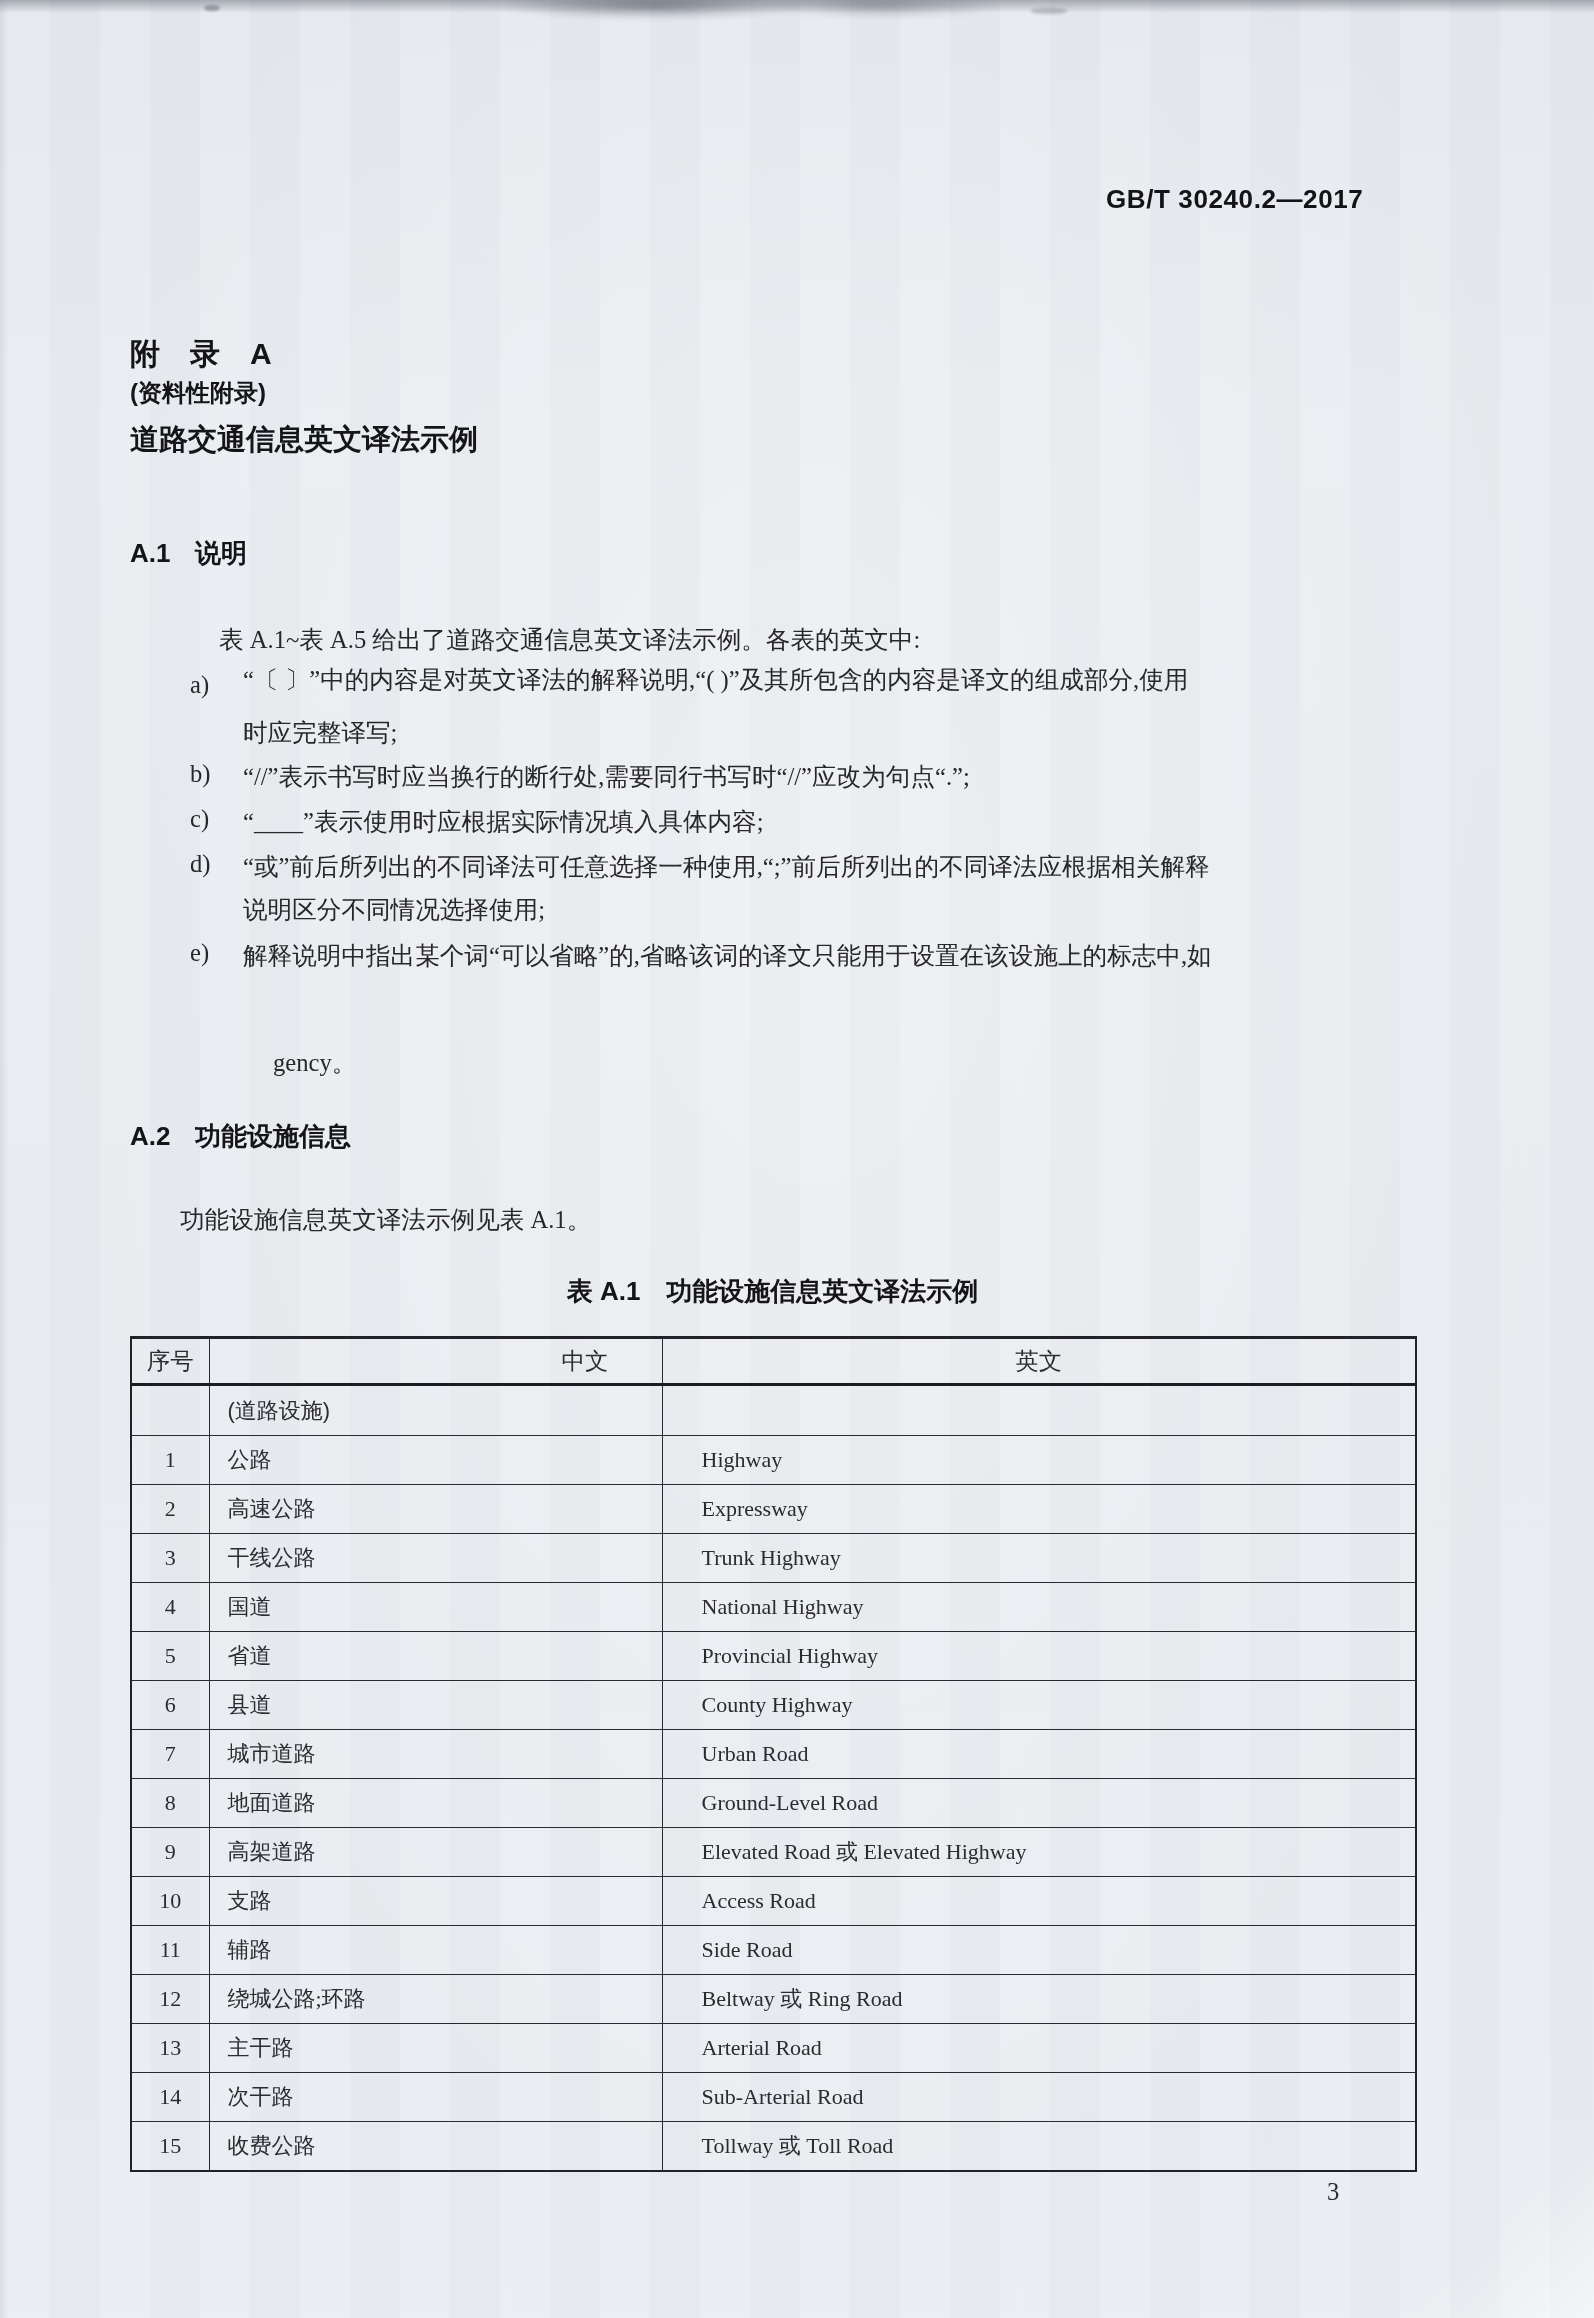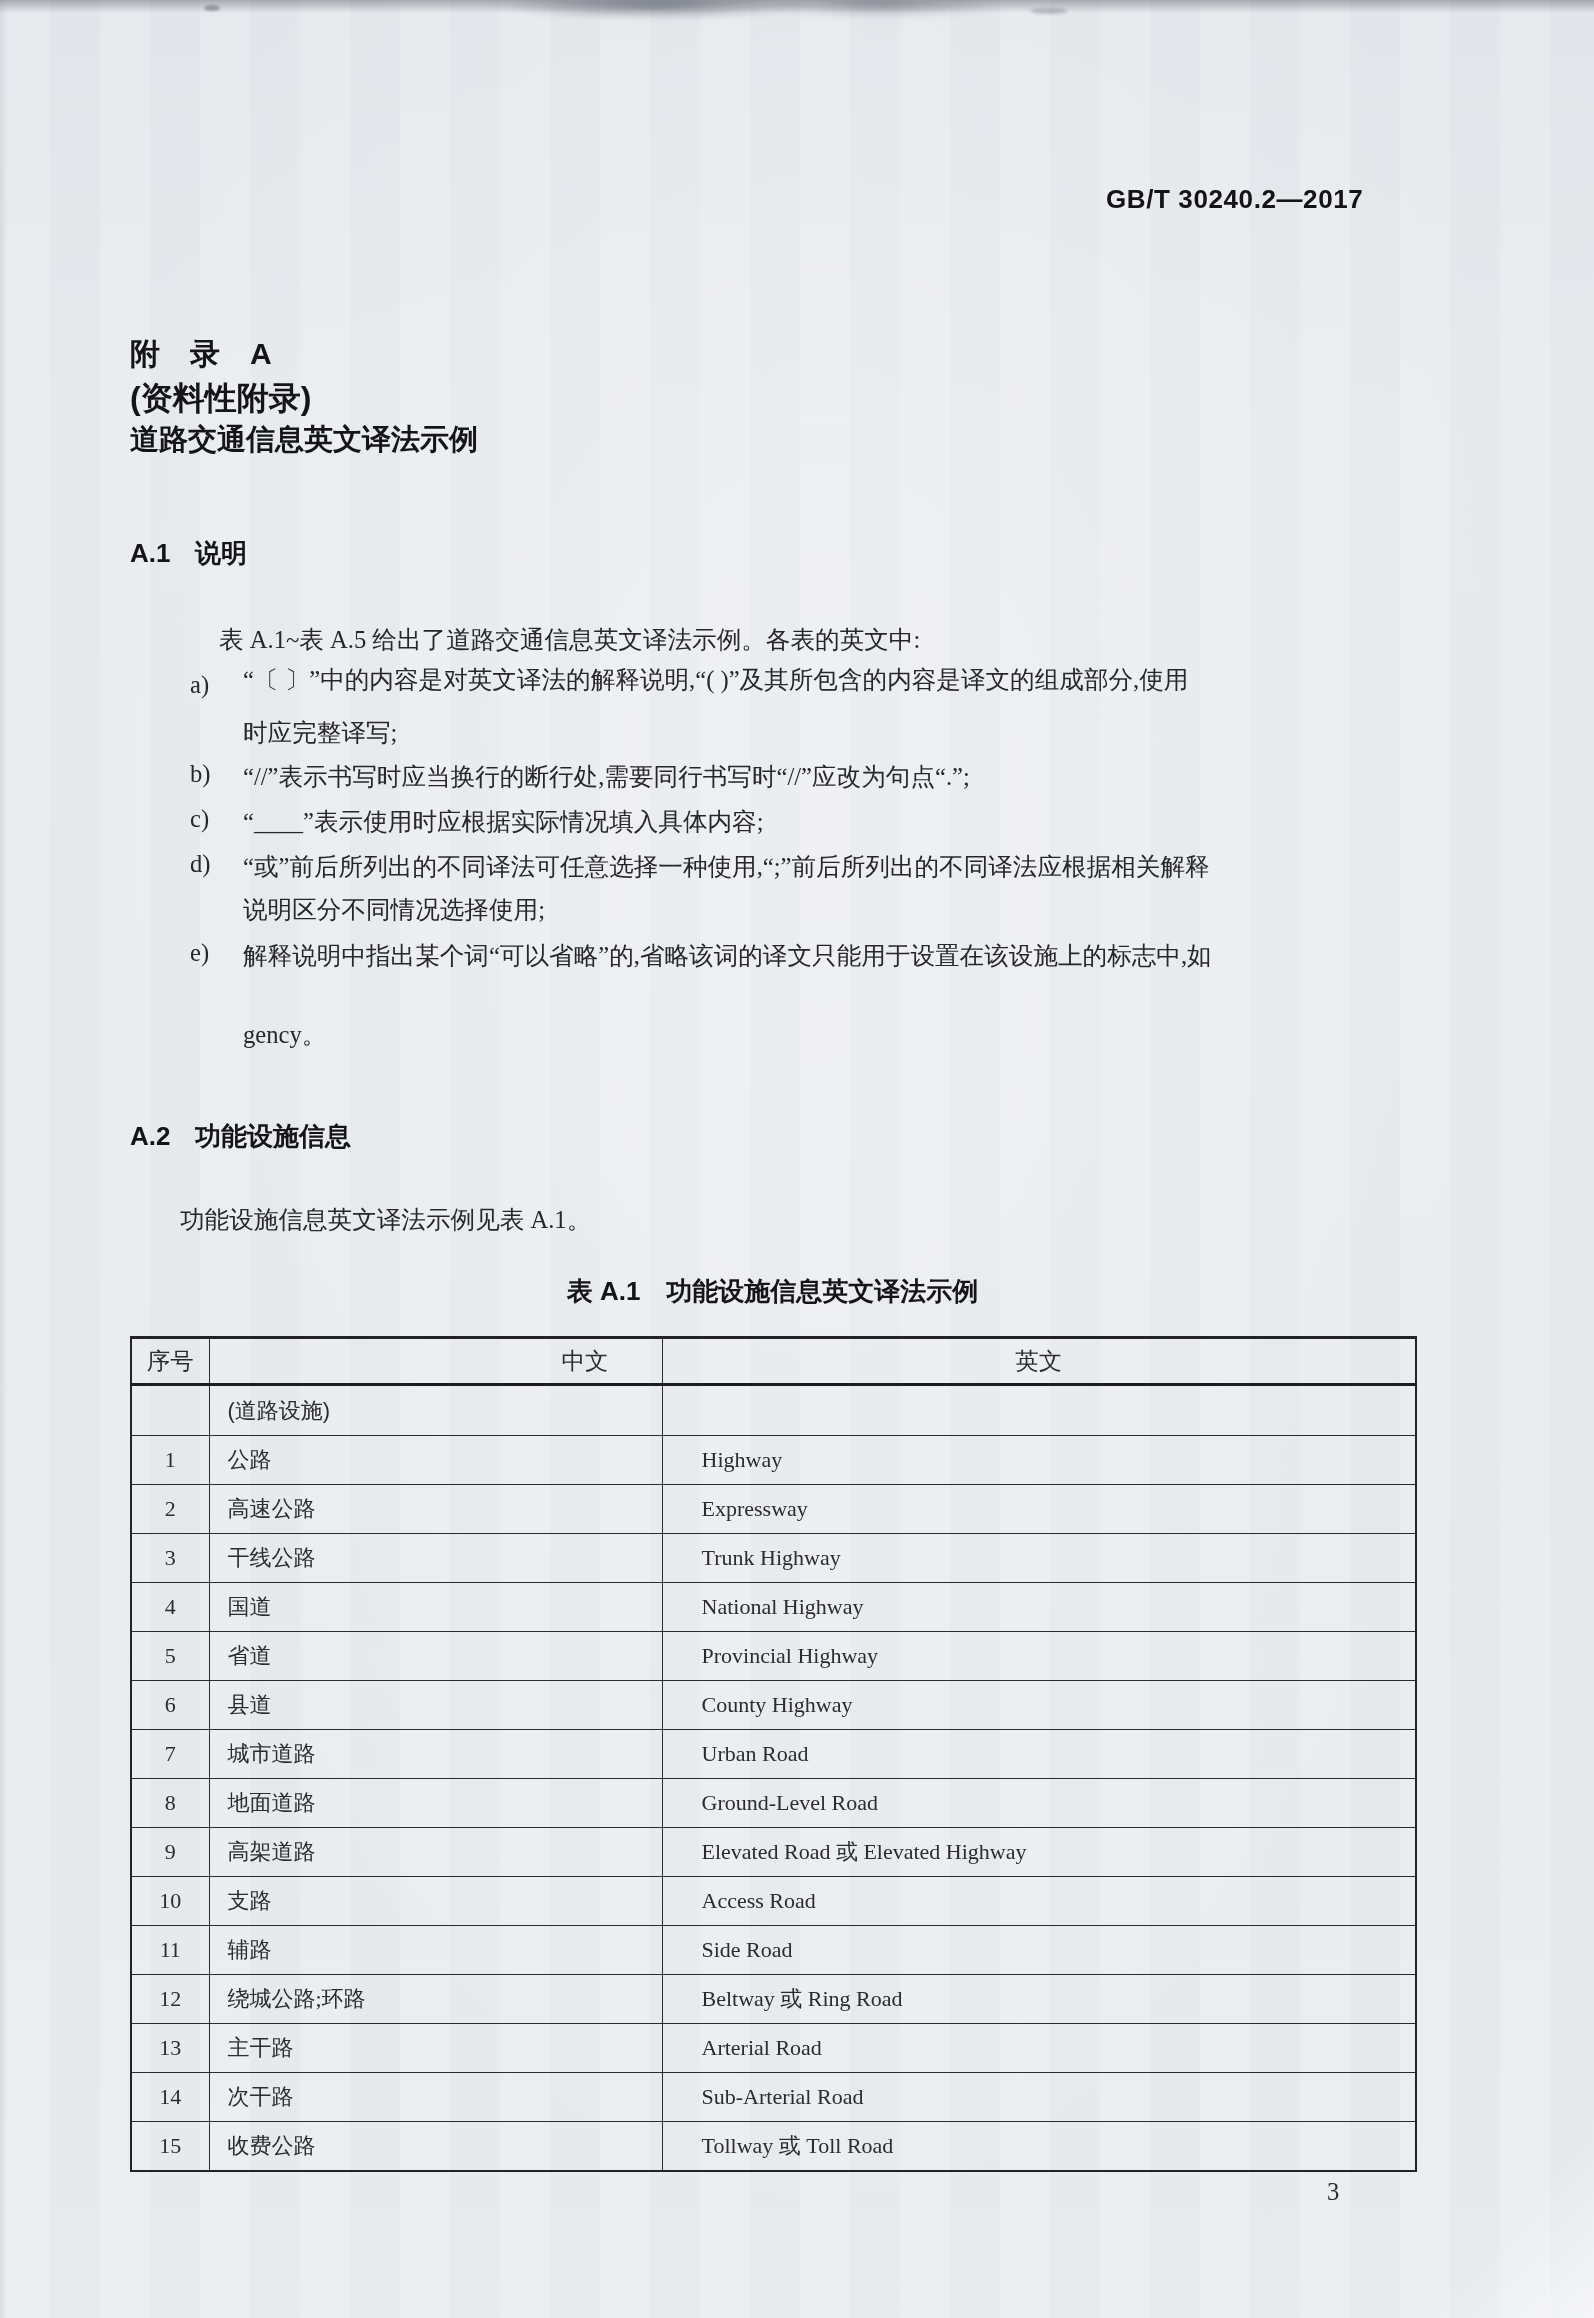--- a/index.html
+++ b/index.html
@@ -33,35 +33,35 @@
   .edge-left{position:absolute;top:0;left:0;bottom:0;width:7.8px;
     background:linear-gradient(90deg, rgba(140,146,158,.18), rgba(140,146,158,0));}
   .corner-curl{position:absolute;right:0;bottom:0;width:234px;height:179px;
     background:linear-gradient(315deg, rgba(250,251,253,.85) 0%, rgba(250,251,253,0) 55%);}
   
   .sans{font-family:"Liberation Sans","DejaVu Sans",sans-serif;}
   .code{position:absolute;top:184px;left:1106px;font-weight:bold;font-size:26px;
     letter-spacing:0.6px;color:#131318;}
   .tline{position:absolute;left:130px;width:1285px;text-align:left;font-weight:bold;color:#141419;}
   .t1{top:334px;font-size:30px;}
-  .t2{top:377px;font-size:32px;}
+  .t2{top:377px;font-size:24px;}
   .t3{top:420px;font-size:29px;}
   .h-sec{position:absolute;left:130px;font-weight:bold;font-size:26px;color:#141419;}
   .h-a1{top:536px;}
   .h-a2{top:1119px;}
   .h-sec .gap{display:inline-block;width:24.6px;}
   .body-line{position:absolute;font-size:24.6px;color:#26262b;white-space:nowrap;}
   .intro{top:623px;left:180px;margin-left:39px;}
   .item-label{position:absolute;left:190px;font-size:24.6px;color:#26262b;}
   .item-line{left:243px;}
   .la{top:671px;} .a0{top:663px;text-align:right;} .a1l{top:716px;}
   .lb{top:760px;} .b0{top:760px;}
   .lc{top:805px;} .c0l{top:805px;}
   .ld{top:850px;} .d0{top:850px;} .d1{top:893px;}
-  .le{top:939px;} .e0{top:939px;} .e1{top:983px;} .e2{top:1018px;}
+  .le{top:939px;} .e0{top:939px;} .e1{top:983px;} .e2{top:1046px;margin-left:30px;}
   .a2para{top:1203px;left:180px;}
   .tcap{position:absolute;top:1274px;left:130px;width:1285px;text-align:center;
     font-weight:bold;font-size:26px;color:#141419;}
   
   table.t{
     position:absolute;top:1336px;left:130px;width:1285px;
     border-collapse:collapse;table-layout:fixed;
     border:2.2px solid #222228;border-top-width:3.3px;
   }
   table.t th, table.t td{

